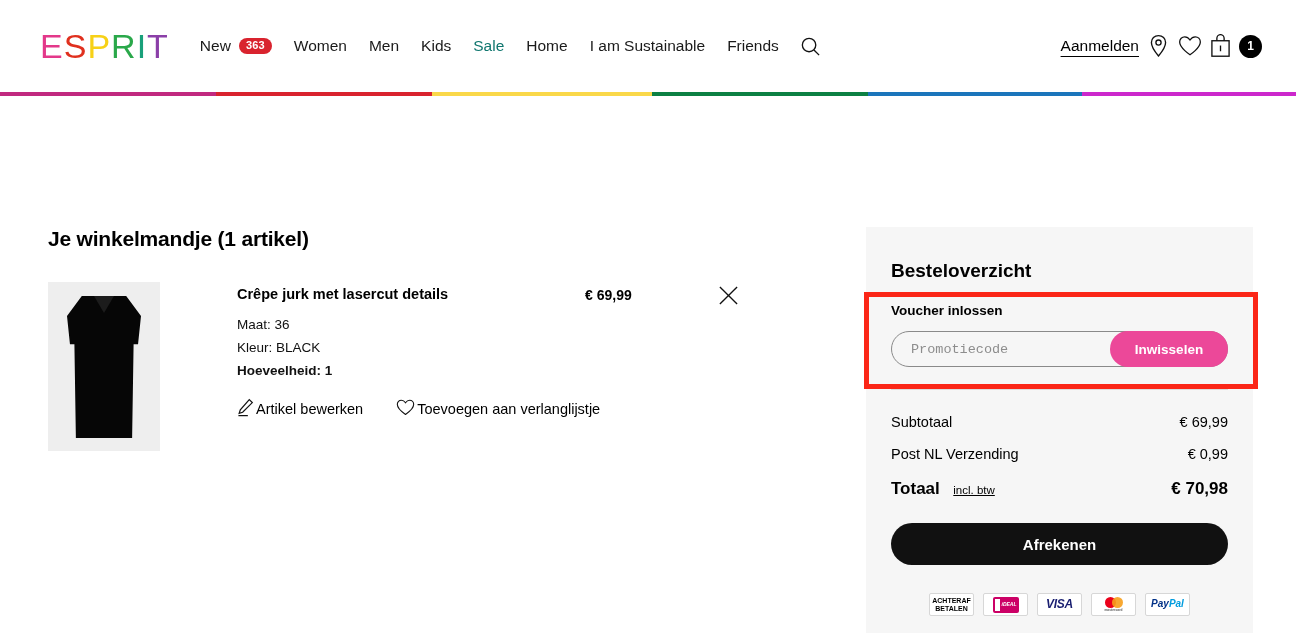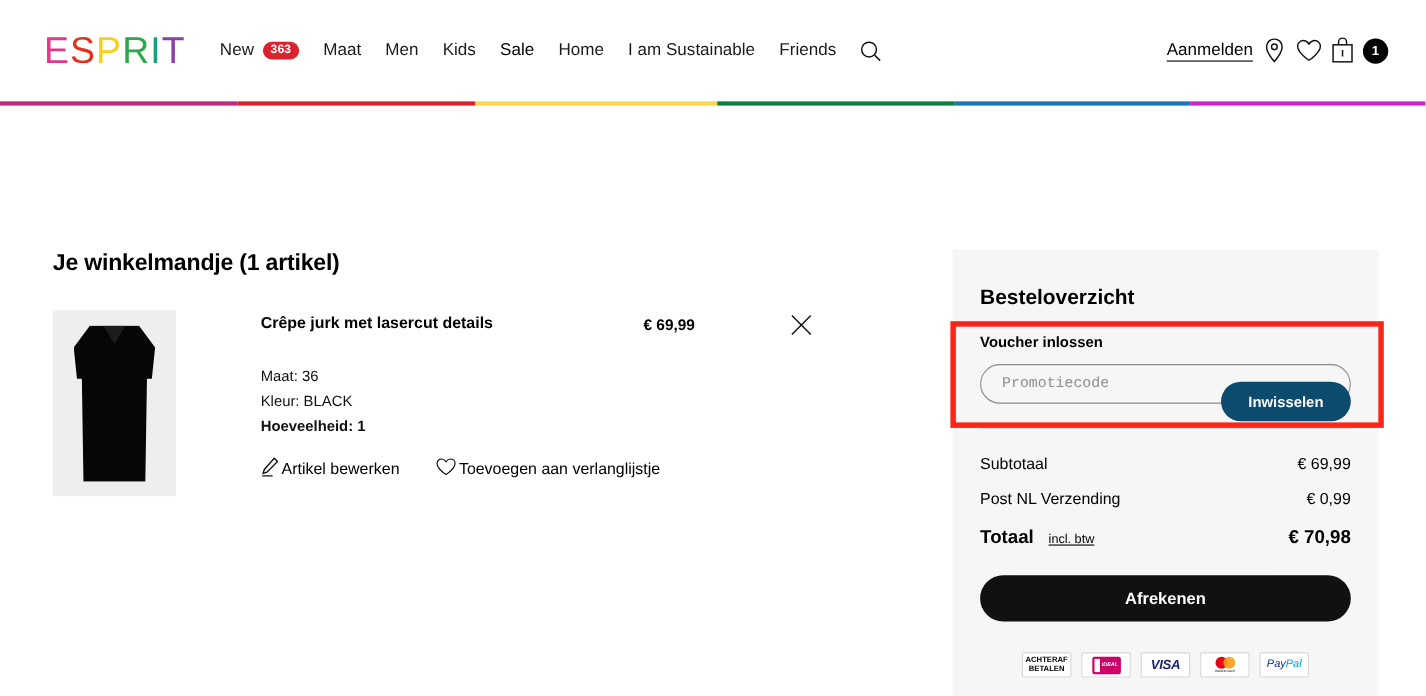--- a/index.html
+++ b/index.html
@@ -37,21 +37,21 @@
     align-items: center;
     gap: 22px;
     margin-left: 31px;
     font-size: 15.5px;
   }
   .nav-item {
     white-space: nowrap;
     cursor: pointer;
     color: #1a1a1a;
   }
-  .nav-item.sale { color: #000000; }
+  .nav-item.sale { color: #0f766e; }
   .nav-newwrap { display: flex; align-items: center; gap: 8px; }
   .badge-new {
     background: #d9232e;
     color: #fff;
     font-size: 11px;
     font-weight: bold;
     border-radius: 10px;
     padding: 2.5px 7px 3px;
     line-height: 1;
     letter-spacing: .2px;
@@ -130,21 +130,21 @@
   }
   .dress-neck {
     position: absolute;
     left: 50%; top: 14px;
     transform: translateX(-50%);
     width: 20px; height: 17px;
     background: #1c1c1c;
     clip-path: polygon(0 0, 100% 0, 50% 100%);
   }
   .item-info { margin-left: 77px; padding-top: 4px; }
-  .item-title { font-size: 14.5px; font-weight: bold; margin-bottom: 32px; }
+  .item-title { font-size: 14.5px; font-weight: bold; margin-bottom: 15px; }
   .item-meta { font-size: 13.5px; margin-bottom: 8px; color:#111; }
   .item-meta.bold { font-weight: bold; }
   .item-actions { display: flex; gap: 33px; margin-top: 20px; align-items: center; }
   .action { display: flex; align-items: center; gap: 2px; cursor: pointer; font-size: 14.5px; }
   .item-price {
     position: absolute;
     left: 585px; top: 191px;
     font-size: 14px;
     font-weight: bold;
     white-space: nowrap;
@@ -184,26 +184,26 @@
     padding: 0 130px 0 19px;
     font-size: 13.5px;
     font-family: Liberation Mono, monospace;
     background: #f6f6f6;
     color: #111;
     outline: none;
   }
   .voucher-input::placeholder { color: #8d8d8d; }
   .voucher-btn {
     position: absolute;
-    right: 0; top: 16px;
+    right: 0; top: 0;
     height: 36px;
     min-width: 118px;
     border: none;
     border-radius: 18px;
-    background: #0c4a6e;
+    background: #ec4899;
     color: #fff;
     font-size: 13.5px;
     font-weight: bold;
     font-family: "Liberation Sans", sans-serif;
     cursor: pointer;
   }
 
   .hl-box {
     position: absolute;
     left: 864px; top: 196px;
@@ -257,21 +257,21 @@
     background: #fff;
     border-radius: 2px;
     display: flex; align-items: center; justify-content: center;
     font-size: 7px;
     font-weight: bold;
     line-height: 1.05;
     text-align: center;
     padding: 0 0;
   }
   .pay-visa { font-size: 12px; font-style: italic; font-weight: bold; color: #1a1f71; letter-spacing: -.3px; }
-  .pay-paypal { font-size: 10px; font-style: italic; font-weight: normal; color:#003087; }
+  .pay-paypal { font-size: 10px; font-style: italic; font-weight: bold; color:#003087; }
   .pay-paypal i { color: #009cde; font-style: italic; }
   .mc { display: flex; flex-direction: column; align-items: center; }
   .mc-circles { display: flex; }
   .mc-c { width: 11px; height: 11px; border-radius: 50%; }
   .mc-red { background: #eb001b; }
   .mc-yellow { background: #f79e1b; margin-left: -4px; opacity:.9; }
   .mc-text { font-size: 3.2px; letter-spacing: .1px; color:#555; margin-top:1px; }
   .ideal-box {
     width: 26px; height: 16px;
     background: #cc0066;
@@ -296,21 +296,21 @@
       <span style="color: rgb(42, 168, 74);">R</span>
       <span style="color: rgb(25, 160, 122);">I</span>
       <span style="color: rgb(139, 63, 168);">T</span>
     </div>
 
   <div class="nav" id="nav">
       <div class="nav-newwrap">
         <span class="nav-item">New</span>
         <span class="badge-new">363</span>
       </div>
-      <div class="nav-item">Maat</div>
+      <div class="nav-item">Women</div>
       <div class="nav-item">Men</div>
       <div class="nav-item">Kids</div>
       <div class="nav-item sale">Sale</div>
       <div class="nav-item">Home</div>
       <div class="nav-item">I am Sustainable</div>
       <div class="nav-item">Friends</div>
     </div>
 
   <div class="search-btn">
     <svg width="23" height="23" viewBox="0 0 24 24" fill="none" stroke="#111" stroke-width="1.4">

